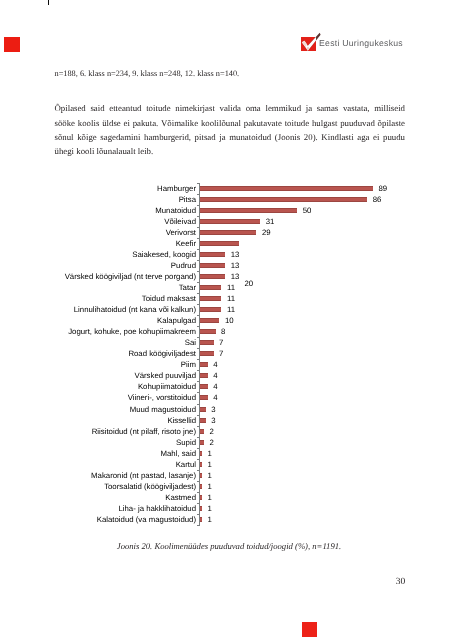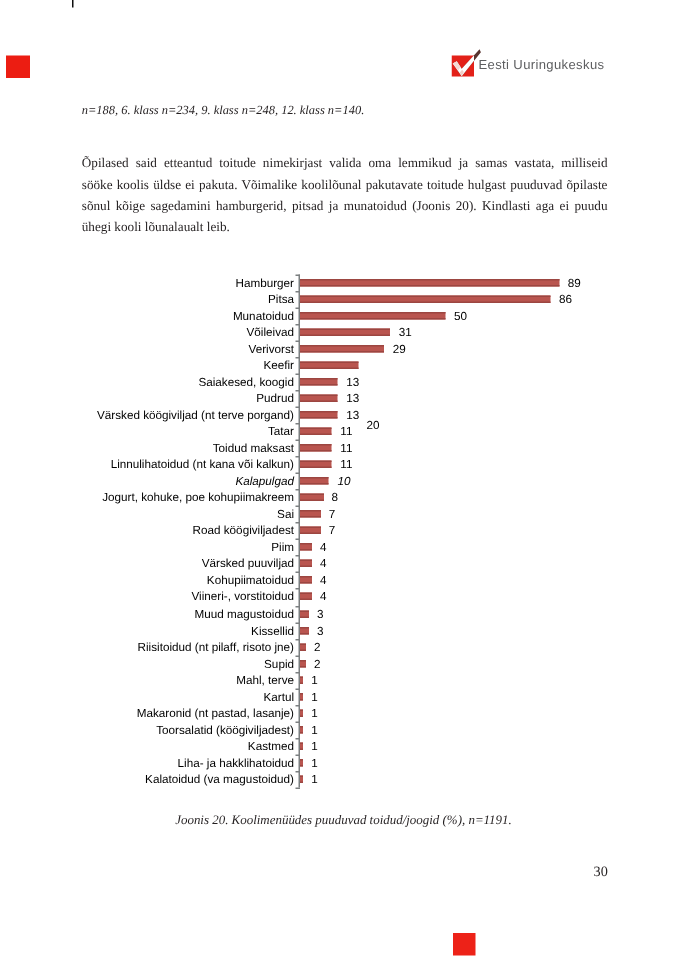--- a/index.html
+++ b/index.html
@@ -4,21 +4,21 @@
 <style>
   html,body{margin:0;padding:0;}
   body{width:453px;height:640px;background:#ffffff;font-family:"Liberation Serif",serif;overflow:hidden;position:relative;-webkit-font-smoothing:antialiased;text-rendering:geometricPrecision;}
   .page{position:absolute;left:0;top:0;width:453px;height:640px;}
   .crop-mark{position:absolute;left:48px;top:0px;width:1.4px;height:4.6px;background:#0d0d0d;}
   .sq-top{position:absolute;left:4px;top:37px;width:16px;height:15px;background:#ec1d12;}
   .sq-bottom{position:absolute;left:302px;top:622px;width:15px;height:15px;background:#ed2218;}
   .logo{position:absolute;left:301px;top:32px;display:flex;align-items:center;}
   .logo-mark{display:block;}
   .logo-text{font-family:"Liberation Sans",sans-serif;font-size:8.7px;color:#5d5e60;margin-left:-3px;letter-spacing:.25px;}
-  .note{position:absolute;left:54.5px;top:69.2px;width:350px;font-size:8.3px;font-style:italic;color:#231f20;}
+  .note{position:absolute;left:54.5px;top:69.2px;width:350px;font-size:8.3px;color:#231f20;}
   .para{position:absolute;left:54.5px;top:101.4px;width:350.5px;font-size:8.8px;color:#231f20;line-height:14.2px;}
   .pline{white-space:nowrap;}
   .pline.j{text-align:justify;text-align-last:justify;white-space:normal;}
   .caption{position:absolute;left:54.5px;top:541.2px;width:349px;text-align:center;font-size:8.65px;font-style:italic;color:#231f20;}
   .pagenum{position:absolute;left:395.7px;top:576.5px;font-size:9.5px;color:#231f20;}
 
   .chart{position:absolute;left:0px;top:181px;width:366px;height:348px;}
   .chart-row{position:absolute;left:0;width:453px;height:11px;}
   .chart-cat{position:absolute;right:257px;top:0;font-family:"Liberation Sans",sans-serif;font-size:7.8px;color:#000;white-space:nowrap;line-height:11px;}
   .chart-bar{position:absolute;left:200px;top:3px;height:5px;background:#b9554f;box-sizing:border-box;border-top:0.6px solid #9c4641;border-bottom:0.6px solid #9c4641;}
@@ -124,21 +124,21 @@
         <div class="chart-bar" style="width: 21.384px; background: rgb(185, 85, 79);"></div>
         <div class="chart-val" style="left: 226.884px;">11</div>
       </div>
       <div class="chart-tick" style="top: 112px;"></div>
       <div class="chart-row" style="top: 123.05px;">
         <div class="chart-cat">Linnulihatoidud (nt kana või kalkun)</div>
         <div class="chart-bar" style="width: 21.384px; background: rgb(185, 85, 79);"></div>
         <div class="chart-val" style="left: 226.884px;">11</div>
       </div>
       <div class="chart-tick" style="top: 123.05px;"></div>
-      <div class="chart-row" style="top: 134.1px; font-style: italic;">
+      <div class="chart-row" style="top: 134.1px;">
         <div class="chart-cat">Kalapulgad</div>
         <div class="chart-bar" style="width: 19.44px; background: rgb(185, 85, 79);"></div>
         <div class="chart-val" style="left: 224.94px;">10</div>
       </div>
       <div class="chart-tick" style="top: 134.1px;"></div>
       <div class="chart-row" style="top: 145.15px;">
         <div class="chart-cat">Jogurt, kohuke, poe kohupiimakreem</div>
         <div class="chart-bar" style="width: 15.552px; background: rgb(185, 85, 79);"></div>
         <div class="chart-val" style="left: 221.052px;">8</div>
       </div>
@@ -197,21 +197,21 @@
         <div class="chart-val" style="left: 209.388px;">2</div>
       </div>
       <div class="chart-tick" style="top: 244.6px;"></div>
       <div class="chart-row" style="top: 255.65px;">
         <div class="chart-cat">Supid</div>
         <div class="chart-bar" style="width: 3.888px; background: rgb(185, 85, 79);"></div>
         <div class="chart-val" style="left: 209.388px;">2</div>
       </div>
       <div class="chart-tick" style="top: 255.65px;"></div>
       <div class="chart-row" style="top: 266.7px;">
-        <div class="chart-cat">Mahl, terve</div>
+        <div class="chart-cat">Mahl, said</div>
         <div class="chart-bar" style="width: 1.944px; background: rgb(185, 85, 79);"></div>
         <div class="chart-val" style="left: 207.444px;">1</div>
       </div>
       <div class="chart-tick" style="top: 266.7px;"></div>
       <div class="chart-row" style="top: 277.75px;">
         <div class="chart-cat">Kartul</div>
         <div class="chart-bar" style="width: 1.944px; background: rgb(185, 85, 79);"></div>
         <div class="chart-val" style="left: 207.444px;">1</div>
       </div>
       <div class="chart-tick" style="top: 277.75px;"></div>

